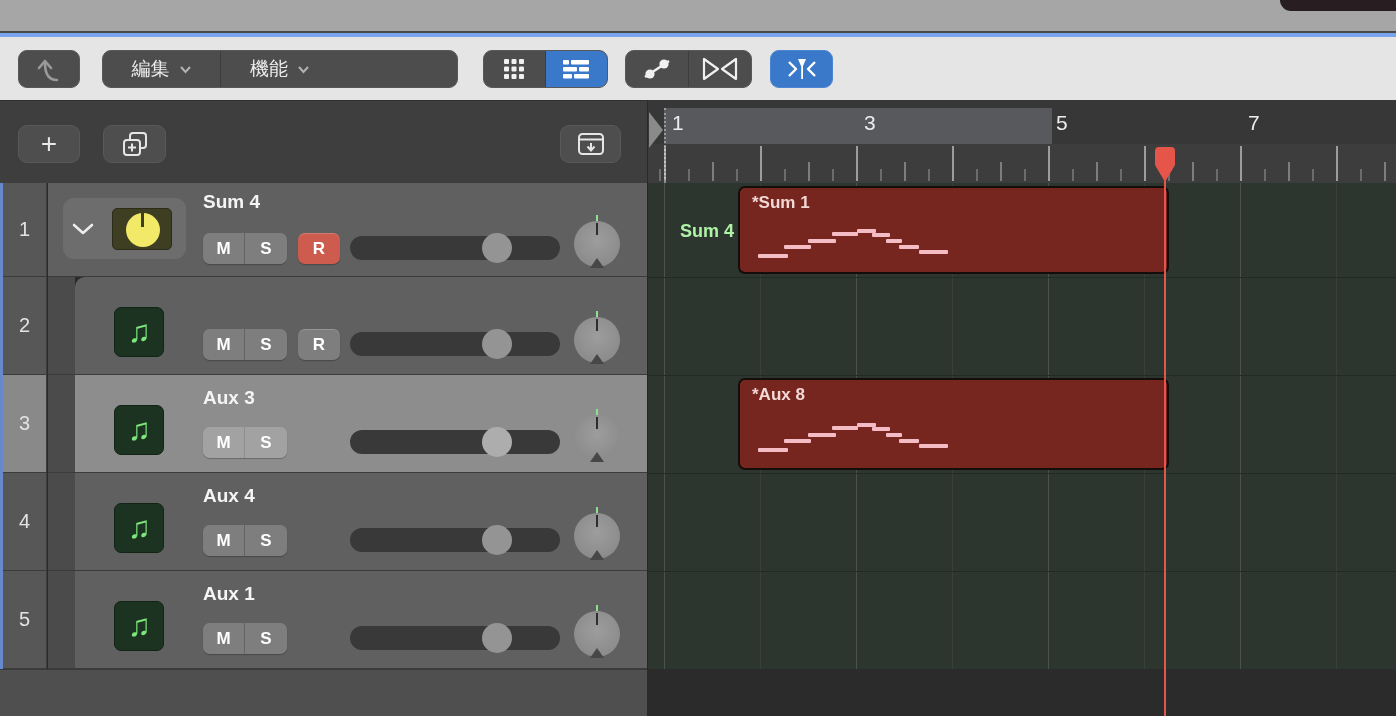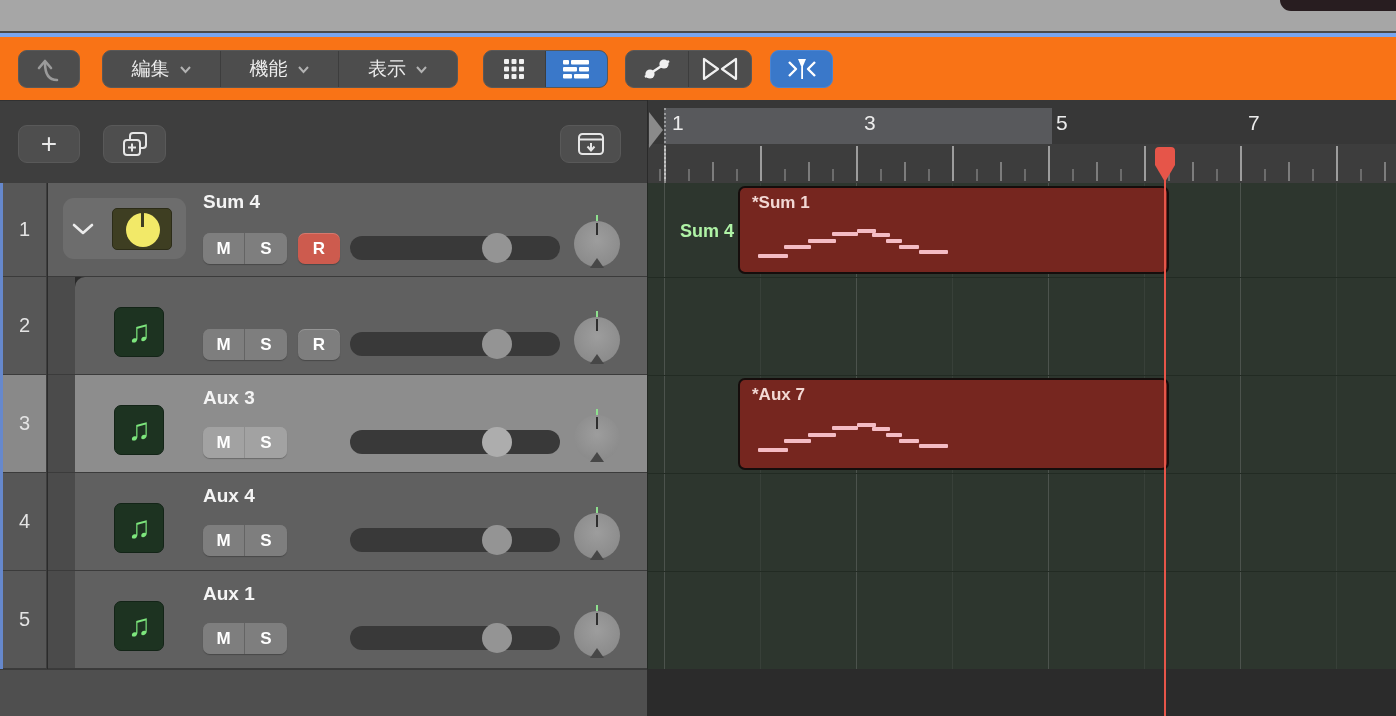--- a/index.html
+++ b/index.html
@@ -8,21 +8,21 @@
   .abs { position:absolute; }
   #stage { position:relative; width:1396px; height:716px; }
 
   
   #titlebar { left:0; top:0; width:1396px; height:31px; background:#a6a6a6; }
   #corner-shape { right:0; top:0; width:116px; height:11px; background:#281d20; border-bottom-left-radius:12px; }
   #div-dark { left:0; top:31px; width:1396px; height:2px; background:#4a4a4a; }
   #div-blue { left:0; top:33px; width:1396px; height:4px; background:#7aa5ee; }
 
   
-  #main-toolbar { left:0; top:37px; width:1396px; height:63px; background:#f97316; }
+  #main-toolbar { left:0; top:37px; width:1396px; height:63px; background:#e5e5e5; }
   .tb-btn { position:absolute; top:13px; height:38px; background:#4d4d4d; border:1px solid #585858;
     border-radius:9px; display:flex; align-items:center; justify-content:center; color:#e8e8e8; }
   .seg-group { position:absolute; top:13px; height:38px; display:flex; background:#4d4d4d;
     border:1px solid #585858; border-radius:9px; overflow:hidden; }
   .seg { display:flex; align-items:center; justify-content:center; gap:9px; color:#ececec;
     font-size:19px; border-right:1px solid #3d3d3d; }
   .seg:last-child { border-right:none; }
   .seg.blue { background:#3a78c9; }
 
   
@@ -134,26 +134,20 @@
 
     <div class="seg-group" style="left:102px; width:356px;">
       <div class="seg" style="width:118px;">
         <span>編集</span>
         <svg width="13" height="9" viewBox="0 0 13 9">
             <polyline points="2,2 6.5,7 11,2" fill="none" stroke="#b2b2b2" stroke-width="2"></polyline>
           </svg>
       </div>
       <div class="seg" style="width:118px;">
         <span>機能</span>
-        <svg width="13" height="9" viewBox="0 0 13 9">
-            <polyline points="2,2 6.5,7 11,2" fill="none" stroke="#b2b2b2" stroke-width="2"></polyline>
-          </svg>
-      </div>
-      <div class="seg" style="width:118px;">
-        <span>表示</span>
         <svg width="13" height="9" viewBox="0 0 13 9">
             <polyline points="2,2 6.5,7 11,2" fill="none" stroke="#b2b2b2" stroke-width="2"></polyline>
           </svg>
       </div>
     </div>
 
     <div class="seg-group" style="left:483px; width:125px;">
       <div class="seg" style="width:62px;">
         <svg width="20" height="20" viewBox="0 0 20 20">
           <g fill="#f0f0f0">
@@ -260,21 +254,21 @@
         <div class="midi-note" style="left: 44px; top: 57px; width: 27px;"></div>
         <div class="midi-note" style="left: 68px; top: 51px; width: 28px;"></div>
         <div class="midi-note" style="left: 92px; top: 44px; width: 26px;"></div>
         <div class="midi-note" style="left: 117px; top: 41px; width: 19px;"></div>
         <div class="midi-note" style="left: 132px; top: 45px; width: 18px;"></div>
         <div class="midi-note" style="left: 146px; top: 51px; width: 16px;"></div>
         <div class="midi-note" style="left: 159px; top: 57px; width: 20px;"></div>
         <div class="midi-note" style="left: 179px; top: 62px; width: 29px;"></div>
       </div>
     <div class="region" style="top:195px; height:92px;">
-      <div class="region-label">*Aux 7</div>
+      <div class="region-label">*Aux 8</div>
     <div class="midi-note" style="left: 18px; top: 68px; width: 30px;"></div>
         <div class="midi-note" style="left: 44px; top: 59px; width: 27px;"></div>
         <div class="midi-note" style="left: 68px; top: 53px; width: 28px;"></div>
         <div class="midi-note" style="left: 92px; top: 46px; width: 26px;"></div>
         <div class="midi-note" style="left: 117px; top: 43px; width: 19px;"></div>
         <div class="midi-note" style="left: 132px; top: 47px; width: 18px;"></div>
         <div class="midi-note" style="left: 146px; top: 53px; width: 16px;"></div>
         <div class="midi-note" style="left: 159px; top: 59px; width: 20px;"></div>
         <div class="midi-note" style="left: 179px; top: 64px; width: 29px;"></div>
       </div>

